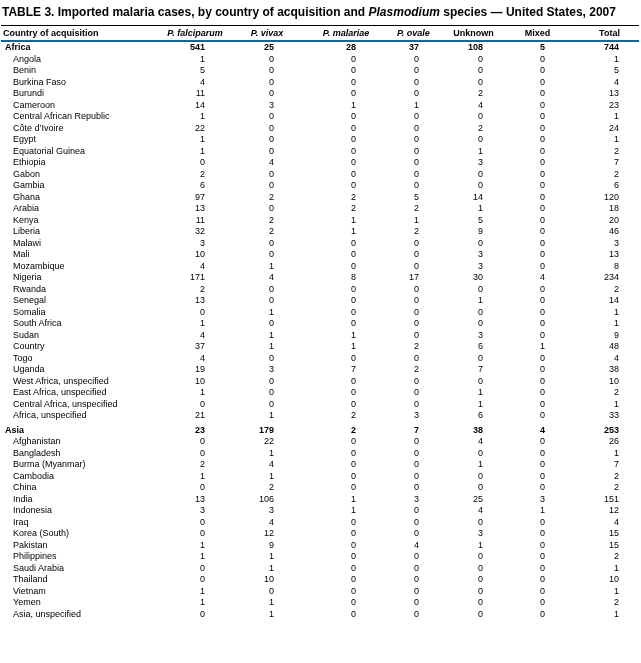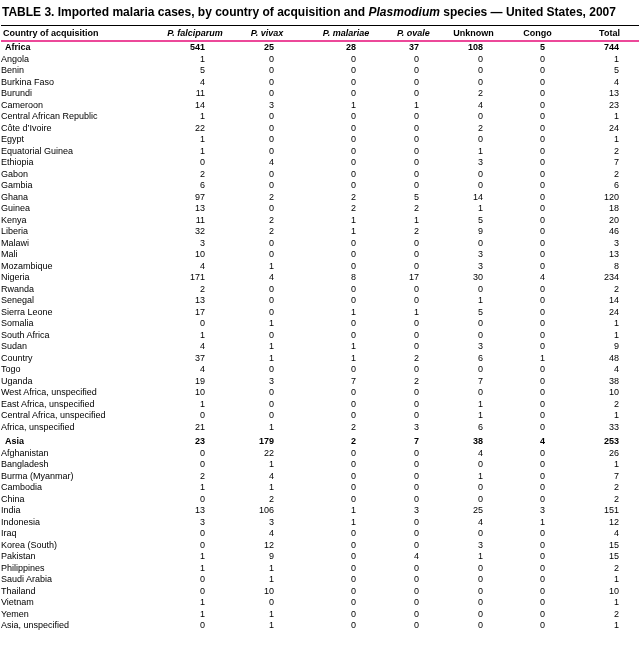--- a/index.html
+++ b/index.html
@@ -1,28 +1,28 @@
 <!DOCTYPE html>
 <html><head>
 <meta charset="utf-8">
 <style>
   html,body{margin:0;padding:0;background:#fff;}
   body{width:641px;height:663px;overflow:hidden;font-family:"Liberation Sans",sans-serif;color:#000;}
   .page{padding:0;}
   .title{font-size:12px;font-weight:bold;padding:5px 0 6px 2px;letter-spacing:0;white-space:nowrap;}
   .title .it{font-style:italic;}
   table{border-collapse:collapse;table-layout:fixed;width:638px;margin-left:1px;}
-  thead th{border-top:1.5px solid #000;border-bottom:2px solid #ec4899;font-size:9px;font-weight:bold;
+  thead th{border-top:1.5px solid #000;border-bottom:2px solid #0369a1;font-size:9px;font-weight:bold;
            height:14px;line-height:14px;padding:0;white-space:nowrap;overflow:visible;vertical-align:middle;}
   th.country{text-align:left;padding-left:2px;}
   th.num{text-align:center;}
   th.it{font-style:italic;}
   th.total-col{padding-left:25px;}
   td{font-size:9px;line-height:11.5px;padding:0;white-space:nowrap;overflow:visible;vertical-align:middle;}
-  td.country{text-align:left;padding-left:0;}
+  td.country{text-align:left;padding-left:12px;}
   td.num{text-align:right;}
   tr.section td{font-weight:bold;}
   tr.section td.country{padding-left:4px;}
   tbody tr.section.gap td{padding-top:3px;}
   .c1{padding-right:34px;}
   .c2{padding-right:21px;}
   .c3{padding-right:41px;}
   .c4{padding-right:8px;}
   .c5{padding-right:37px;}
   .c6{padding-right:10px;}
@@ -46,21 +46,21 @@
       <col style="width:84px">
     </colgroup>
     <thead>
       <tr>
         <th class="country">Country of acquisition</th>
         <th class="num it">P. falciparum</th>
         <th class="num it">P. vivax</th>
         <th class="num it">P. malariae</th>
         <th class="num it">P. ovale</th>
         <th class="num">Unknown</th>
-        <th class="num">Congo</th>
+        <th class="num">Mixed</th>
         <th class="num total-col">Total</th>
       </tr>
     </thead>
     <tbody>
         <tr class="section">
           <td class="country">Africa</td>
           <td class="num c1">541</td>
           <td class="num c2">25</td>
           <td class="num c3">28</td>
           <td class="num c4">37</td>
@@ -192,21 +192,21 @@
           <td class="country">Ghana</td>
           <td class="num c1">97</td>
           <td class="num c2">2</td>
           <td class="num c3">2</td>
           <td class="num c4">5</td>
           <td class="num c5">14</td>
           <td class="num c6">0</td>
           <td class="num c7">120</td>
         </tr>
         <tr>
-          <td class="country">Guinea</td>
+          <td class="country">Arabia</td>
           <td class="num c1">13</td>
           <td class="num c2">0</td>
           <td class="num c3">2</td>
           <td class="num c4">2</td>
           <td class="num c5">1</td>
           <td class="num c6">0</td>
           <td class="num c7">18</td>
         </tr>
         <tr>
           <td class="country">Kenya</td>
@@ -280,30 +280,20 @@
         </tr>
         <tr>
           <td class="country">Senegal</td>
           <td class="num c1">13</td>
           <td class="num c2">0</td>
           <td class="num c3">0</td>
           <td class="num c4">0</td>
           <td class="num c5">1</td>
           <td class="num c6">0</td>
           <td class="num c7">14</td>
-        </tr>
-        <tr>
-          <td class="country">Sierra Leone</td>
-          <td class="num c1">17</td>
-          <td class="num c2">0</td>
-          <td class="num c3">1</td>
-          <td class="num c4">1</td>
-          <td class="num c5">5</td>
-          <td class="num c6">0</td>
-          <td class="num c7">24</td>
         </tr>
         <tr>
           <td class="country">Somalia</td>
           <td class="num c1">0</td>
           <td class="num c2">1</td>
           <td class="num c3">0</td>
           <td class="num c4">0</td>
           <td class="num c5">0</td>
           <td class="num c6">0</td>
           <td class="num c7">1</td>

